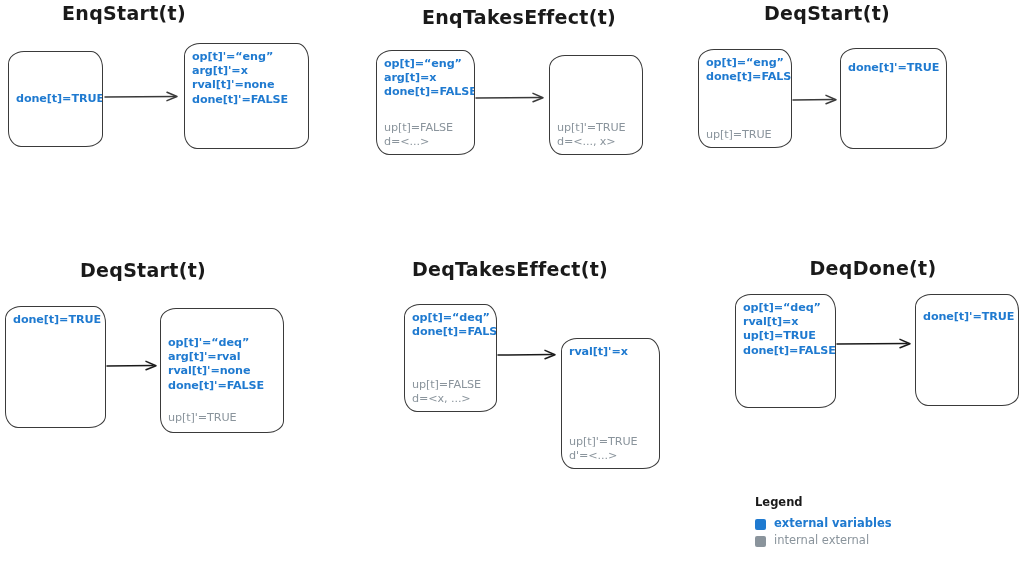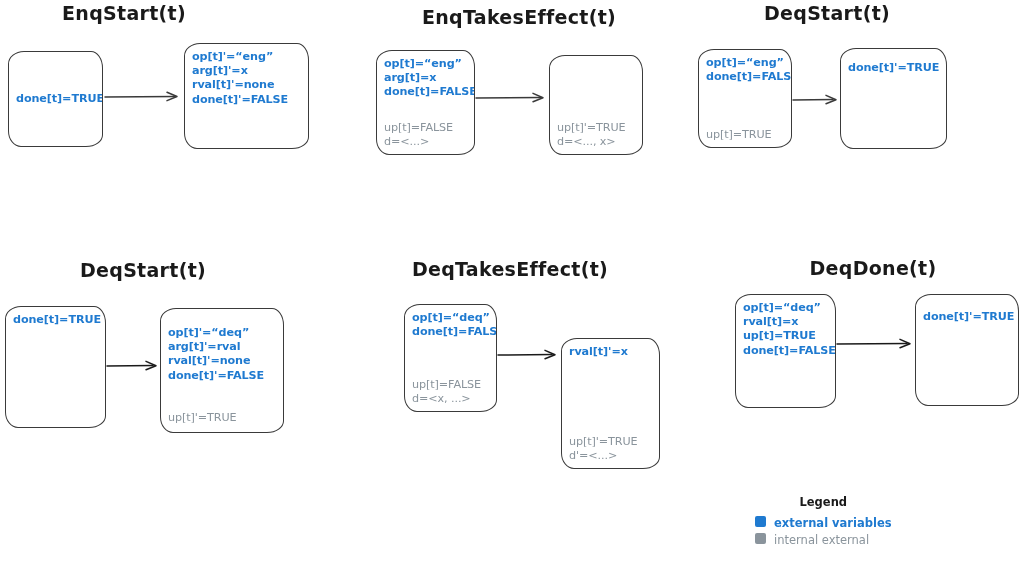--- a/index.html
+++ b/index.html
@@ -83,26 +83,25 @@
 
   
   .legend {
     position: absolute;
   }
   .legend-title {
     font-family: "DejaVu Sans", sans-serif;
     font-size: 11.5px;
     font-weight: 600;
     color: #1a1a1a;
-    text-align: center;
     margin-bottom: 7px;
   }
   .legend-row {
     display: flex;
-    align-items: flex-start;
+    align-items: flex-end;
     gap: 8px;
     margin-top: 3px;
     font-family: "DejaVu Sans", sans-serif;
     font-size: 11.5px;
     white-space: nowrap;
   }
   .legend-swatch {
     width: 11px;
     height: 11px;
     border-radius: 2px;
@@ -202,21 +201,21 @@
   <div class="panel">
     <div class="panel-title" style="left:143px; top:259px;text-align:center;">DeqStart(t)</div>
 
     <div class="state-box" style="left:5px; top:306px; width:101px; height:122px;">
       <div class="box-lines top">
           <span class="ln ext">done[t]=TRUE</span>
         </div>
     </div>
 
     <div class="state-box" style="left:160px; top:308px; width:124px; height:125px;">
-      <div class="box-lines top" style="top:17px;">
+      <div class="box-lines top" style="top:27px;">
           <span class="ln ext">op[t]'=“deq”</span>
           <span class="ln ext">arg[t]'=rval</span>
           <span class="ln ext">rval[t]'=none</span>
           <span class="ln ext">done[t]'=FALSE</span>
         </div>
       <div class="box-lines bottom" style="bottom:7px;">
           <span class="ln int">up[t]'=TRUE</span>
         </div>
     </div>
 

